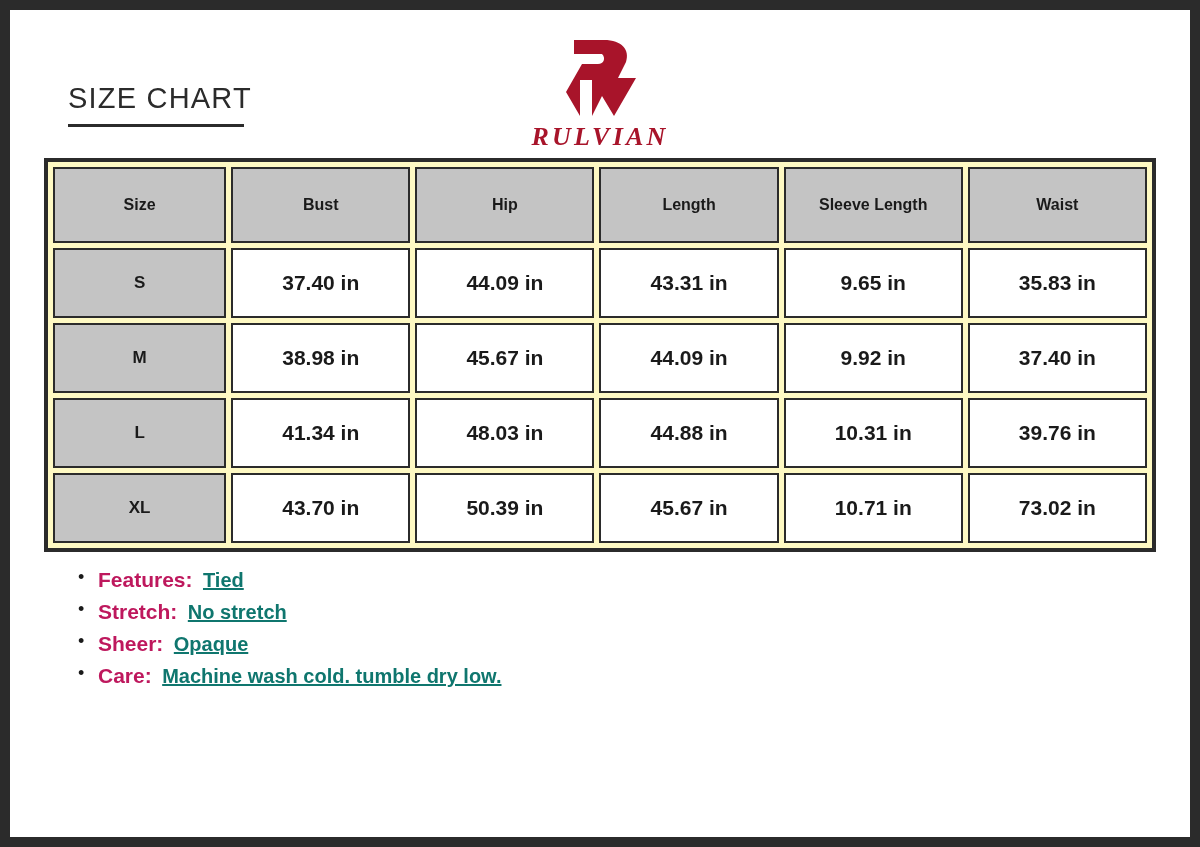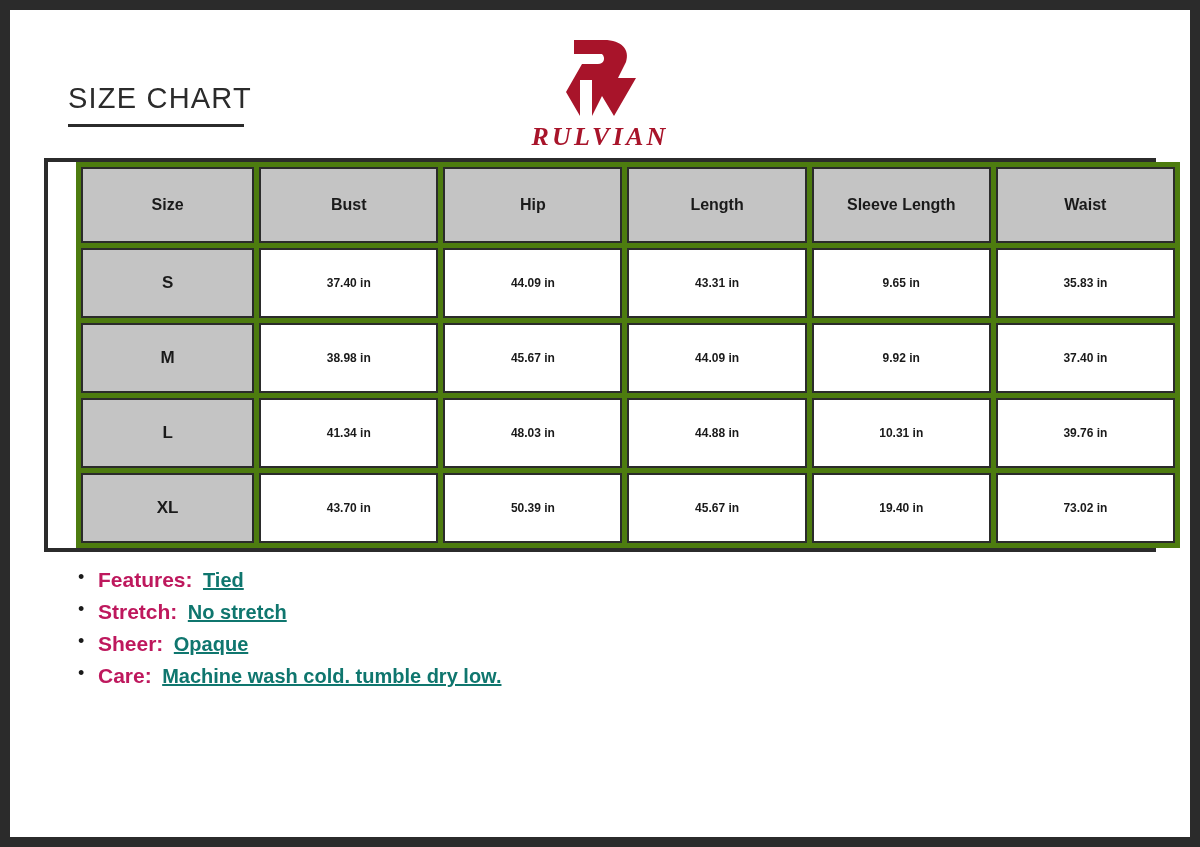--- a/index.html
+++ b/index.html
@@ -83,22 +83,21 @@
   .table-wrap {
     margin: 0 10px;
     border: 4px solid #2b2b2b;
     box-sizing: border-box;
   }
   table.size-chart {
     width: 100%;
     border-collapse: separate;
     border-spacing: 5px;
     table-layout: fixed;
-    background: #4d7c0f;
-    margin-left: 28px;
+    background: #fef9c3;
   }
   table.size-chart th,
   table.size-chart td {
     border: 2px solid #2b2b2b;
     text-align: center;
     font-size: 16px;
     font-weight: bold;
     color: #1a1a1a;
     padding: 0;
     height: 66px;
@@ -108,21 +107,21 @@
   table.size-chart thead th {
     background: #c4c4c4;
     height: 72px;
     font-size: 16px;
   }
   table.size-chart tbody td.size-cell {
     background: #c4c4c4;
     font-size: 17px;
   }
   table.size-chart tbody td.val {
-    font-size: 12px;
+    font-size: 21px;
   }
   col.c-size { width: 16.2%; }
 
   
   .specs {
     margin: 16px 0 0 42px;
     padding: 0;
     list-style: none;
   }
   .specs li {
@@ -216,21 +215,21 @@
             <td class="val">48.03 in</td>
             <td class="val">44.88 in</td>
             <td class="val">10.31 in</td>
             <td class="val">39.76 in</td>
           </tr>
           <tr>
             <td class="size-cell">XL</td>
             <td class="val">43.70 in</td>
             <td class="val">50.39 in</td>
             <td class="val">45.67 in</td>
-            <td class="val">19.40 in</td>
+            <td class="val">10.71 in</td>
             <td class="val">73.02 in</td>
           </tr>
         </tbody>
       </table>
     </div>
 
     <ul class="specs">
       <li>
         <span class="spec-label">Features:</span>
         <span class="spec-value">Tied</span>

